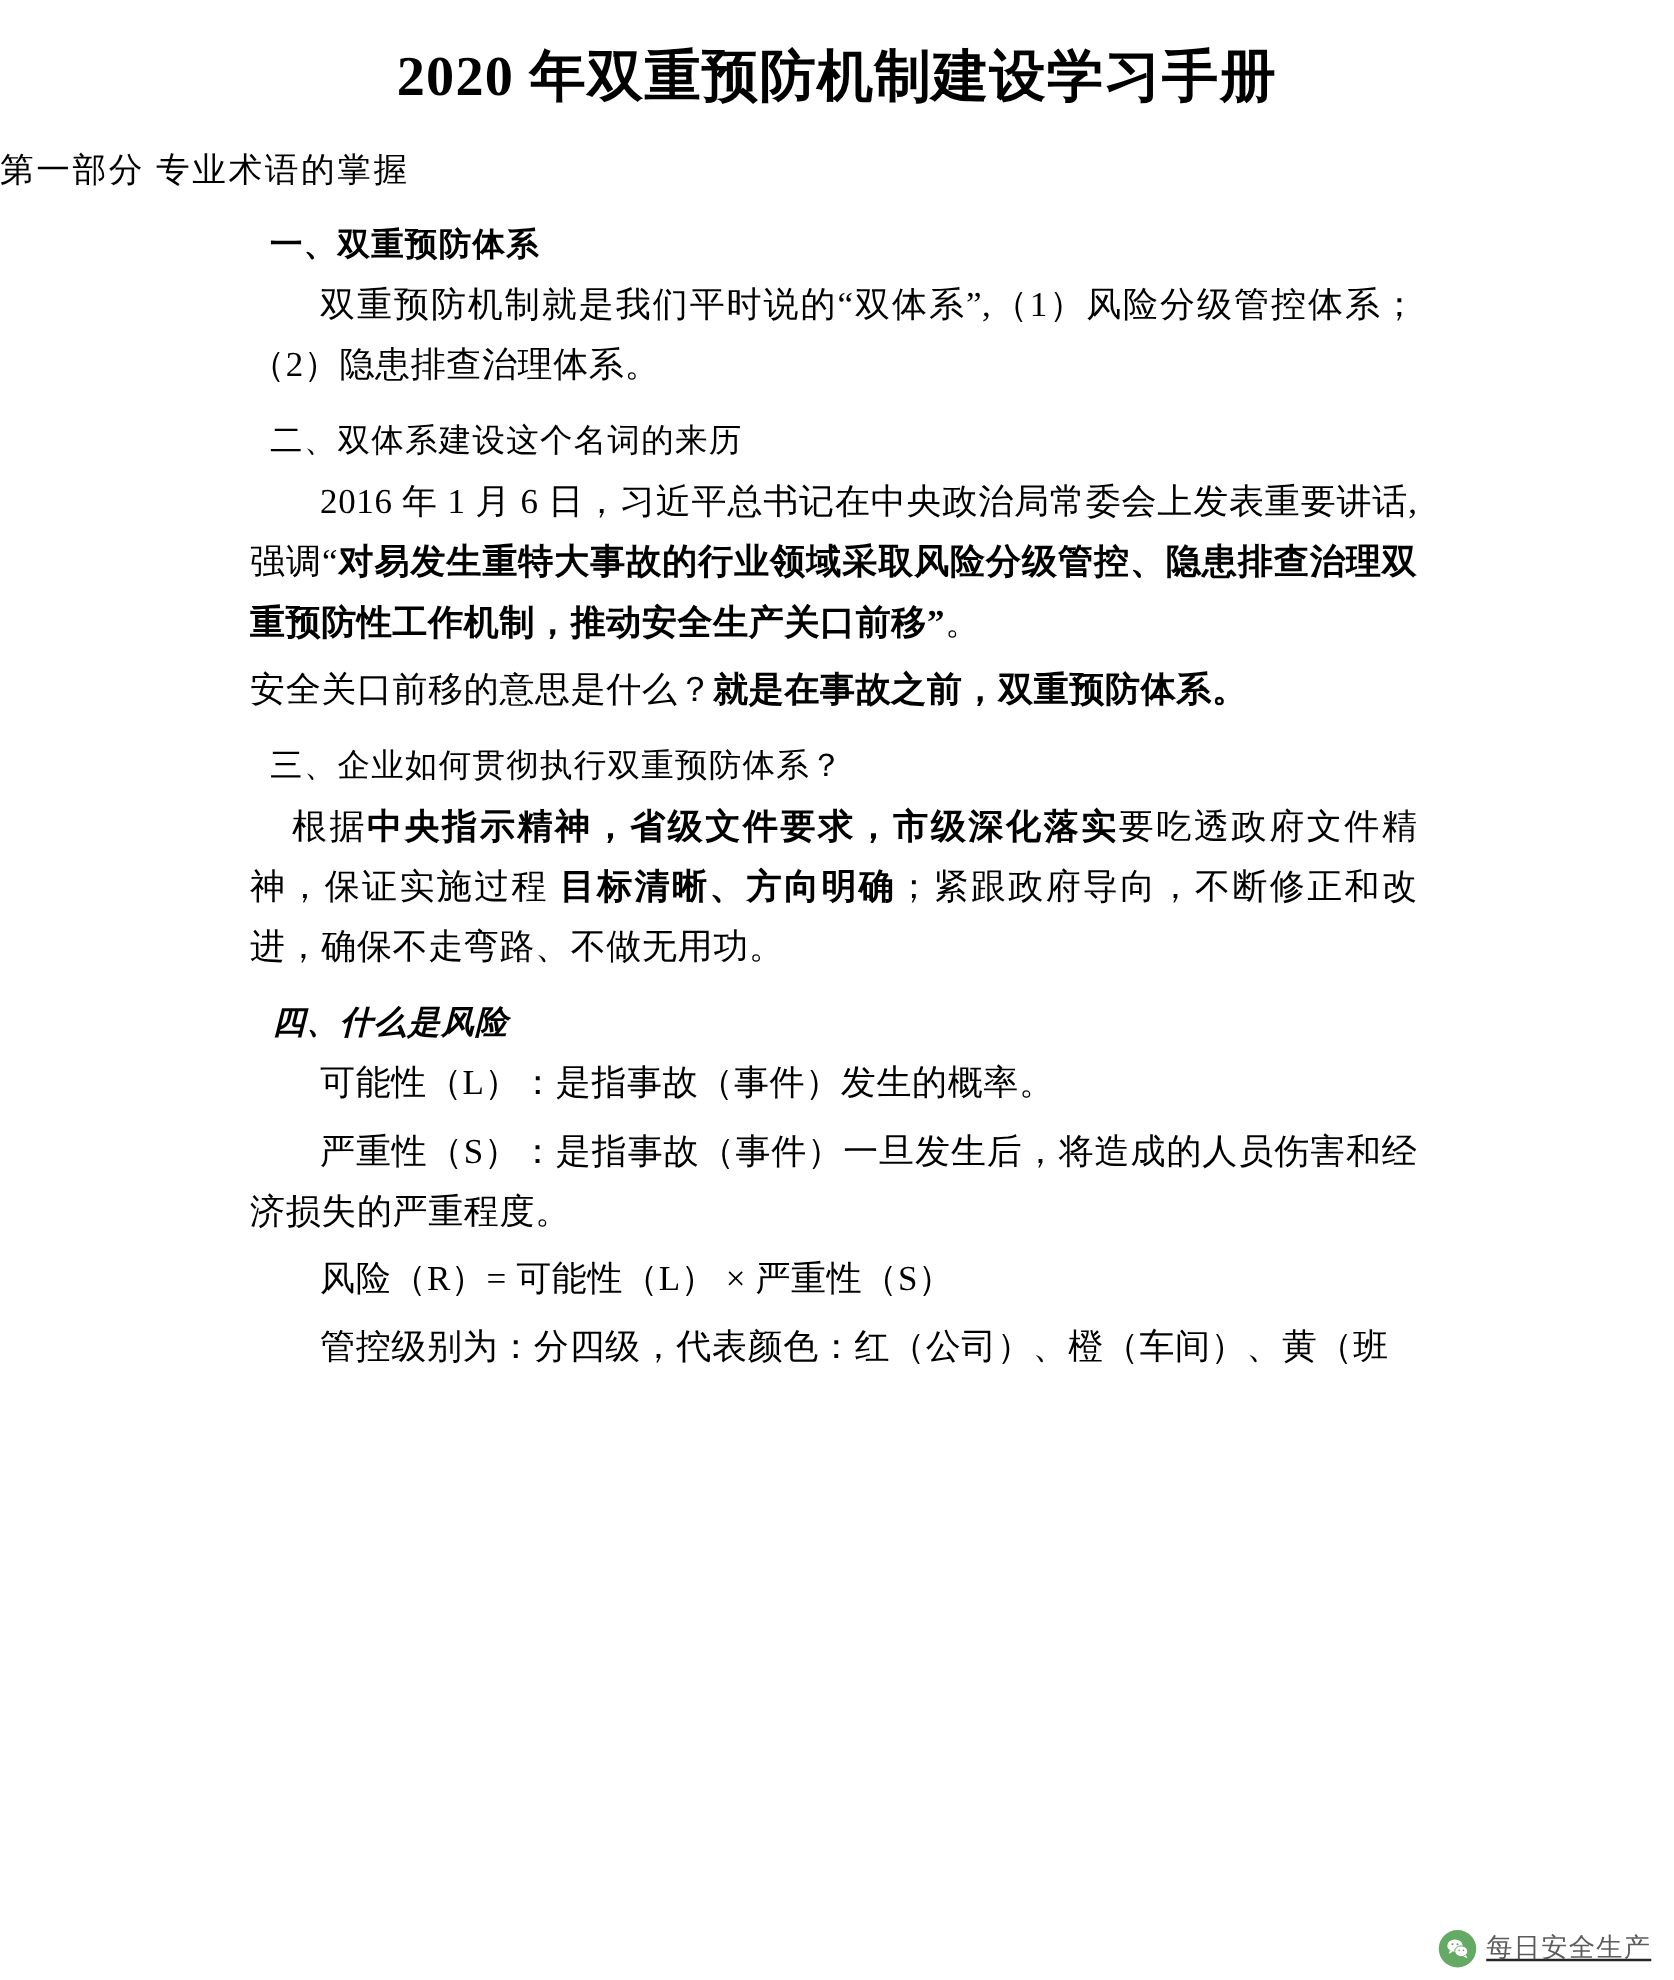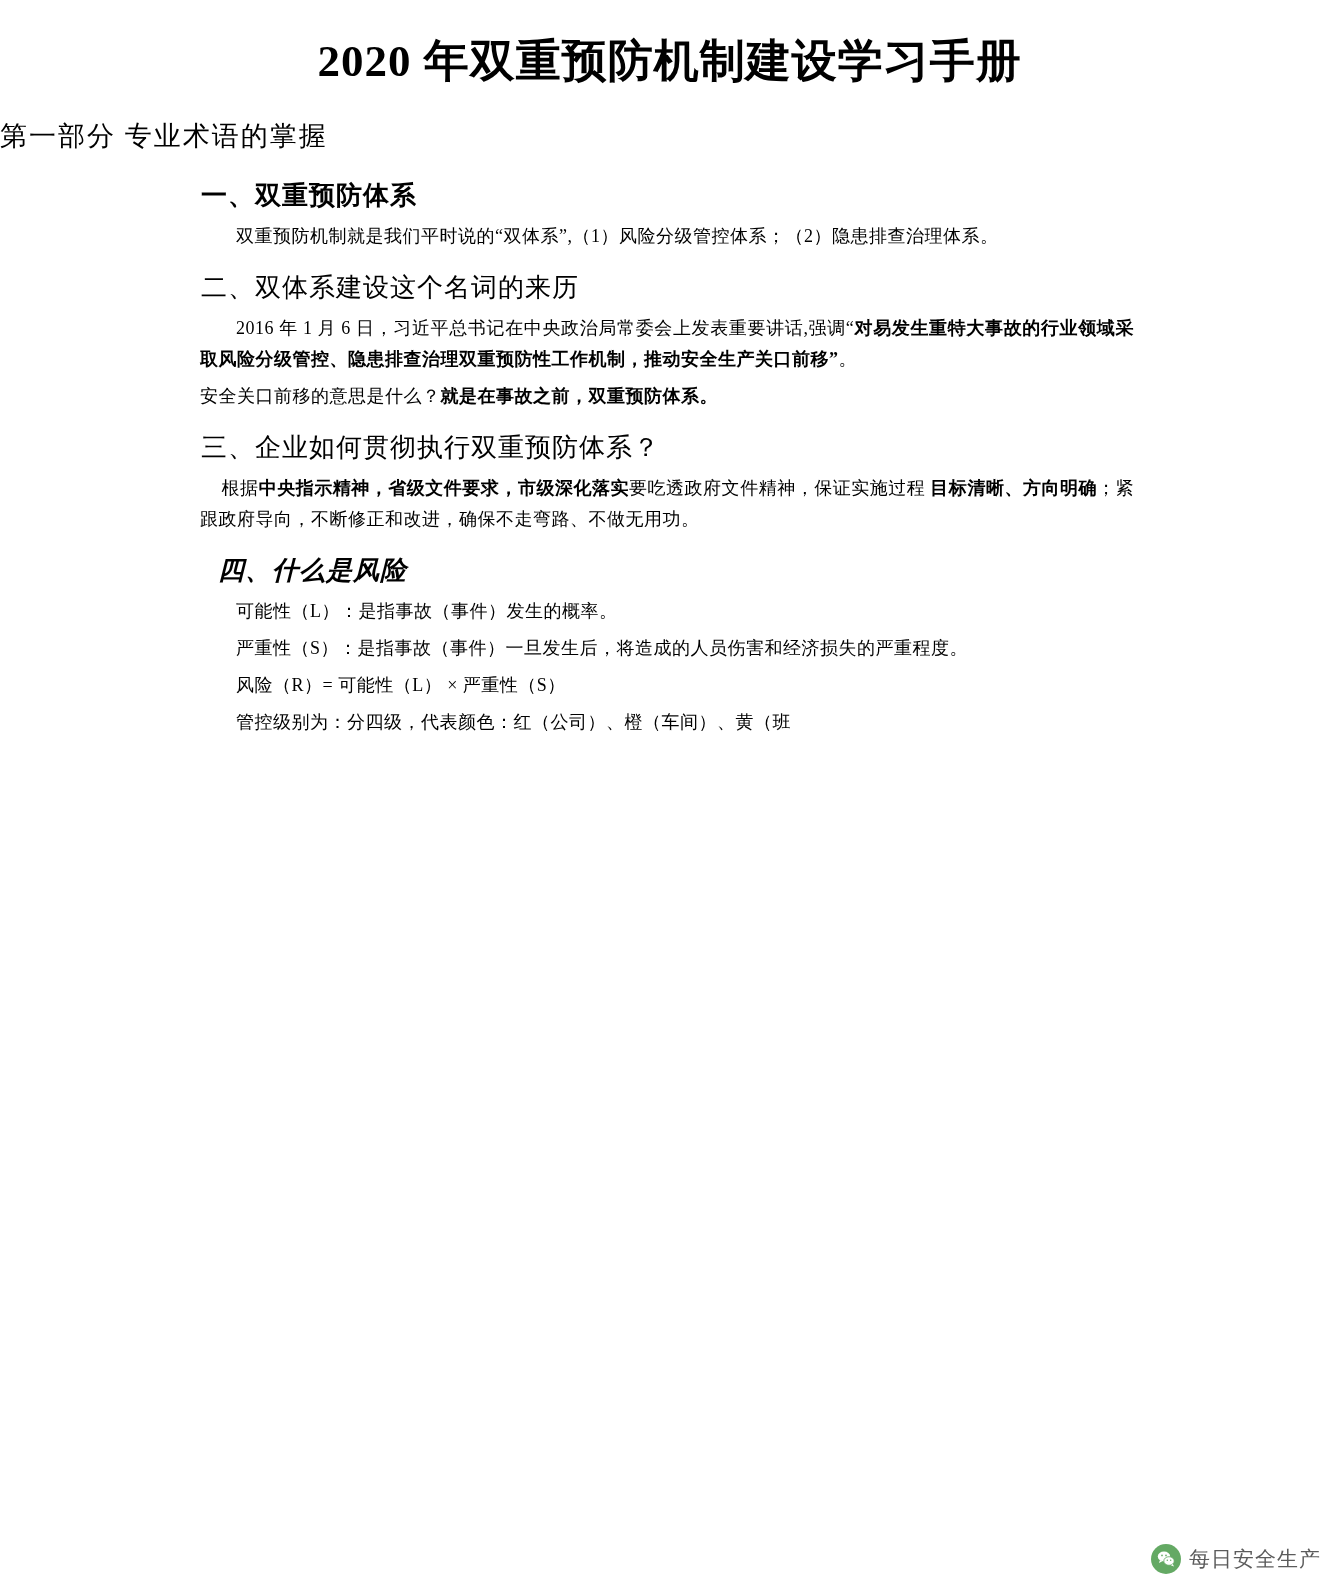--- a/index.html
+++ b/index.html
@@ -38,33 +38,33 @@
     letter-spacing: 2px;
     font-family: "Liberation Serif", "DejaVu Serif", serif;
   }
   .body-area {
     margin: 22px 0 0 0;
     padding: 0 205px 0 200px;
   }
   .heading {
     font-size: 26px;
     font-weight: bold;
-    margin: 16px 0 6px 1px;
+    margin: 16px 0 6px 16px;
     letter-spacing: 1px;
     line-height: 1.5;
   }
   .heading.indent1 {
     margin-left: 18px;
     font-style: italic;
   }
   .heading.plain {
     font-weight: normal;
   }
   p.para {
-    font-size: 18px;
+    font-size: 28px;
     line-height: 1.72;
     margin: 6px 0;
     text-align: justify;
     text-justify: inter-ideograph;
     letter-spacing: 0.5px;
   }
   p.indent {
     text-indent: 2em;
   }
   p.indent-small {
@@ -74,23 +74,24 @@
     font-weight: bold;
   }
   .nowrap-eq {
     letter-spacing: 2px;
   }
   .watermark {
     position: absolute;
     right: 18px;
     bottom: 44px;
     display: flex;
-    align-items: center;
+    align-items: flex-start;
     gap: 8px;
     opacity: 0.85;
+    text-decoration: underline;
   }
   .wm-circle {
     width: 30px;
     height: 30px;
     border-radius: 50%;
     background: #4a9b4a;
     display: flex;
     align-items: center;
     justify-content: center;
     flex: 0 0 auto;

